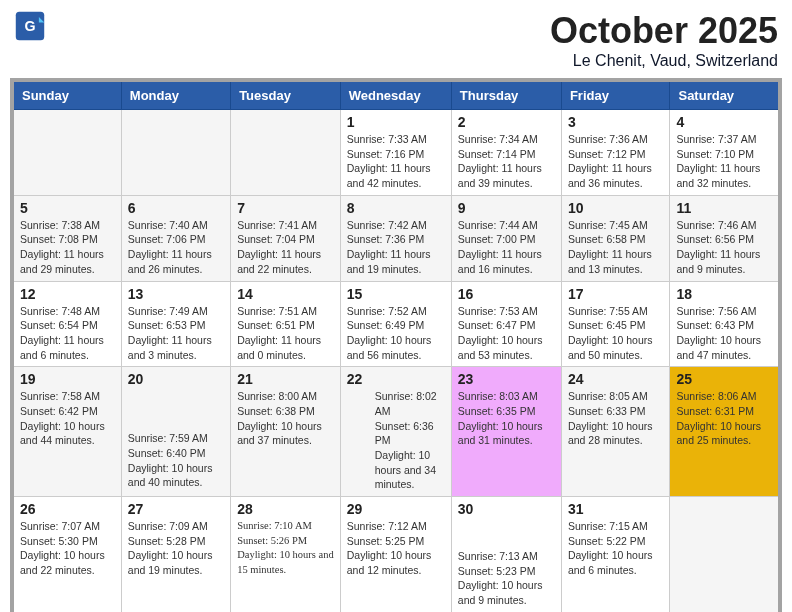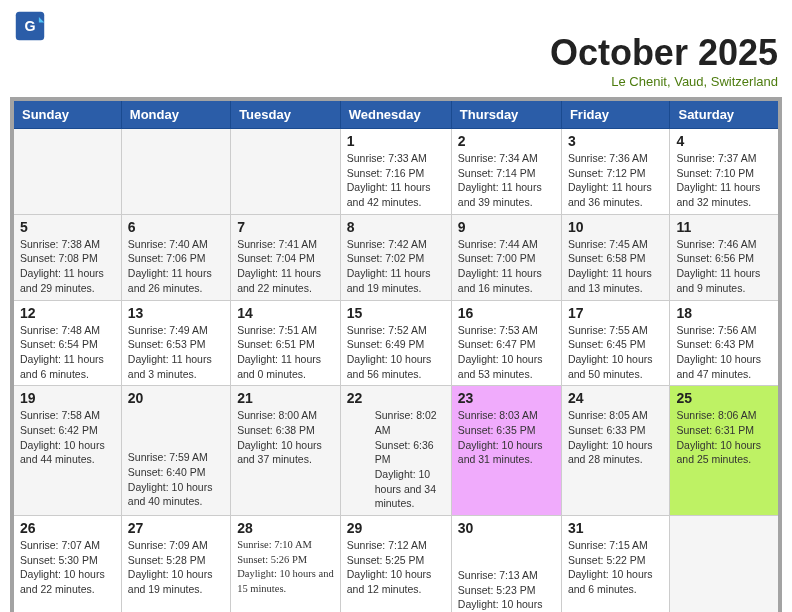--- a/index.html
+++ b/index.html
@@ -41,25 +41,24 @@
       width: 32px;
       height: 32px;
     }
     .title-section {
       text-align: right;
     }
     .month-title {
       font-size: 36px;
       font-weight: bold;
       color: #222;
-      margin-top: 22px;
     }
     .location {
-      font-size: 13px;
-      color: #4d7c0f;
+      font-size: 16px;
+      color: #0f172a;
     }
     .calendar {
       width: 100%;
       border-collapse: collapse;
       border: 4px solid #a3a3a3;
     }
     .calendar th {
       background-color: #2b5da8;
       color: white;
       font-size: 13px;
@@ -168,21 +167,21 @@
         </td>
         <td style="background: rgb(245, 245, 245);">
           <div class="day-number">7</div>
           <div class="day-info" style="white-space: pre-line;">Sunrise: 7:41 AM
 Sunset: 7:04 PM
 Daylight: 11 hours and 22 minutes.</div>
         </td>
         <td style="background: rgb(245, 245, 245);">
           <div class="day-number">8</div>
           <div class="day-info" style="white-space: pre-line;">Sunrise: 7:42 AM
-Sunset: 7:02 PM
+Sunset: 7:36 PM
 Daylight: 11 hours and 19 minutes.</div>
         </td>
         <td style="background: rgb(245, 245, 245);">
           <div class="day-number">9</div>
           <div class="day-info" style="white-space: pre-line;">Sunrise: 7:44 AM
 Sunset: 7:00 PM
 Daylight: 11 hours and 16 minutes.</div>
         </td>
         <td style="background: rgb(245, 245, 245);">
           <div class="day-number">10</div>
@@ -271,21 +270,21 @@
           <div class="day-info" style="white-space: pre-line;">Sunrise: 8:03 AM
 Sunset: 6:35 PM
 Daylight: 10 hours and 31 minutes.</div>
         </td>
         <td style="background: rgb(245, 245, 245);">
           <div class="day-number">24</div>
           <div class="day-info" style="white-space: pre-line;">Sunrise: 8:05 AM
 Sunset: 6:33 PM
 Daylight: 10 hours and 28 minutes.</div>
         </td>
-        <td style="background: #bef264; margin-left: 12px;">
+        <td style="background: #eab308; margin-left: 12px;">
           <div class="day-number">25</div>
           <div class="day-info" style="white-space: pre-line;">Sunrise: 8:06 AM
 Sunset: 6:31 PM
 Daylight: 10 hours and 25 minutes.</div>
         </td>
       </tr>
       <tr>
         <td>
           <div class="day-number">26</div>
           <div class="day-info" style="white-space: pre-line;">Sunrise: 7:07 AM

